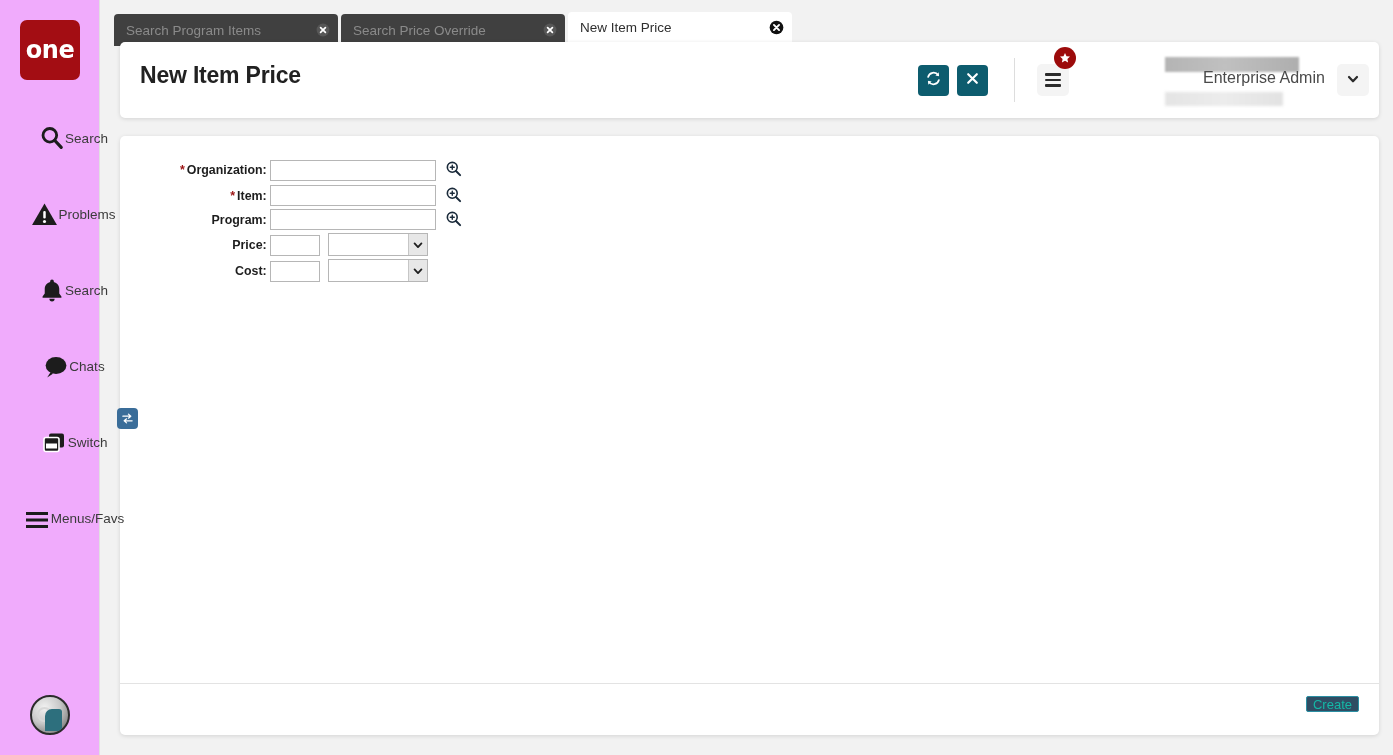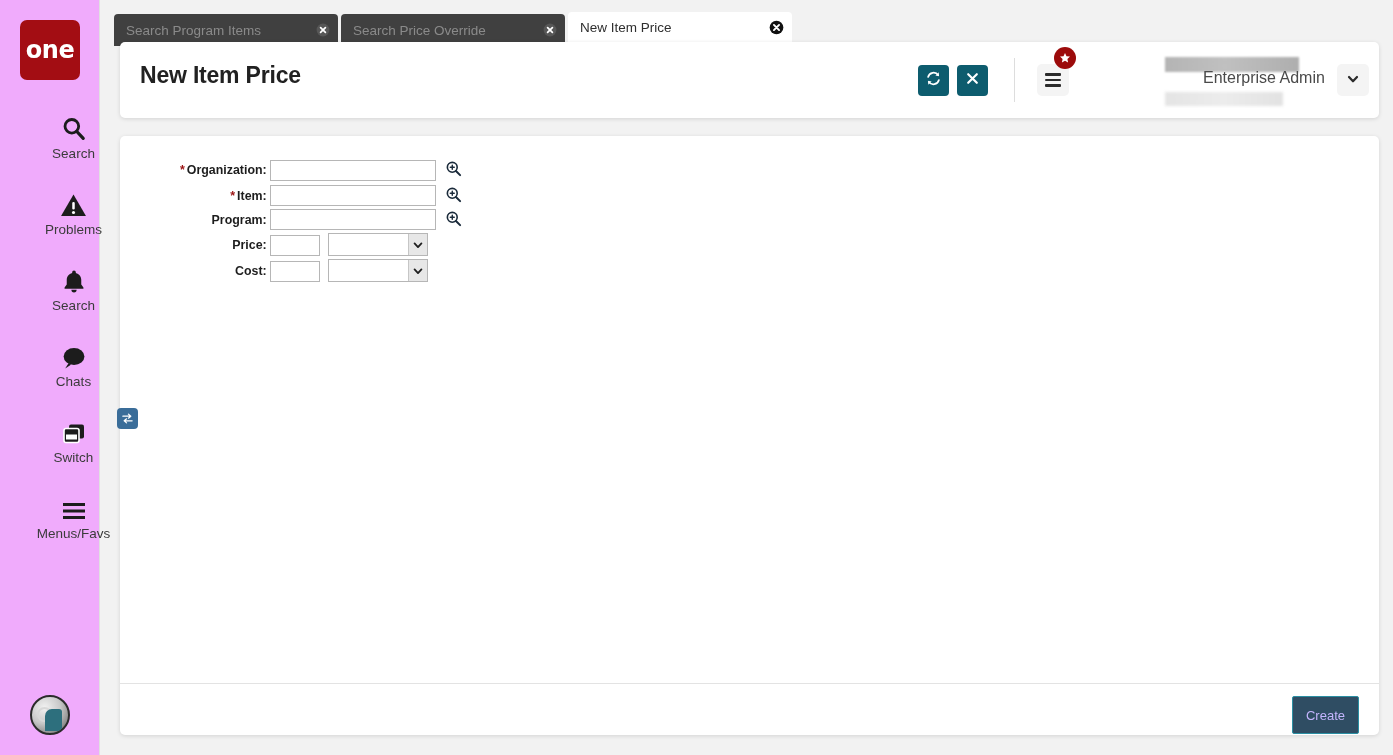--- a/index.html
+++ b/index.html
@@ -33,21 +33,21 @@
     color: #fff;
     font-family: "DejaVu Sans", sans-serif;
     font-size: 24px;
     font-weight: 600;
     letter-spacing: -0.5px;
     line-height: 1;
   }
   .nav-list { position: absolute; left: 0; top: 98px; width: 100px; }
   .nav-item {
     position: relative;
-    display: flex; flex-direction: column;
+    display: flex; flex-direction: row;
     align-items: center; justify-content: center;
     height: 76px;
     cursor: pointer;
     user-select: none;
     margin-left: 47px;
   }
   .nav-item .nav-icon {
     height: 30px; width: 32px;
     display: flex; align-items: flex-end; justify-content: center;
     color: #222;
@@ -268,25 +268,25 @@
   .row-gap td { padding-top: 3px !important; margin-top: 46px; }
 
   
   .footer-bar {
     position: absolute; left: 0; right: 0; bottom: 0;
     height: 52px;
     border-top: 1px solid #e3e3e3;
   }
   .create-btn {
     position: absolute; right: 20px; top: 12px;
-    height: 38px; padding: 0 13px;
+    height: 16px; padding: 0 6px;
     background: #2f4d63;
     border: 1px solid #2a8fa3;
     border-radius: 2px;
-    color: #c4b5fd;
+    color: #14b8a6;
     font-size: 13px;
     font-family: "Liberation Sans", sans-serif;
     cursor: pointer;
   }
 </style>
 </head>
 <body>
 
 <div id="app">
 

